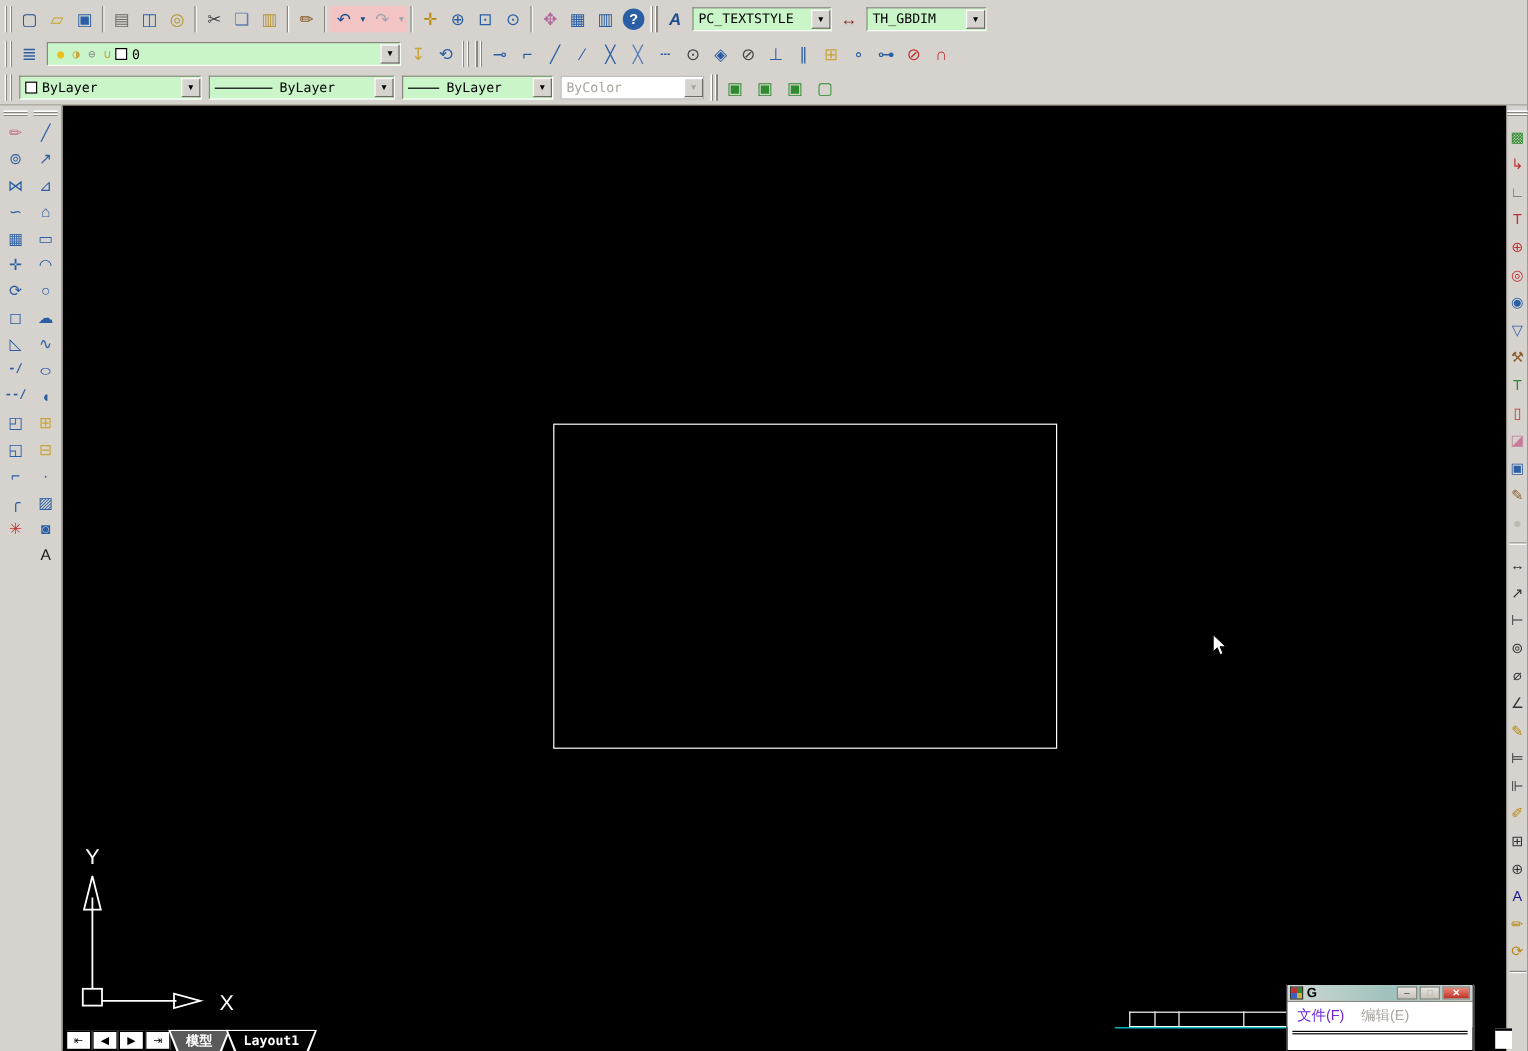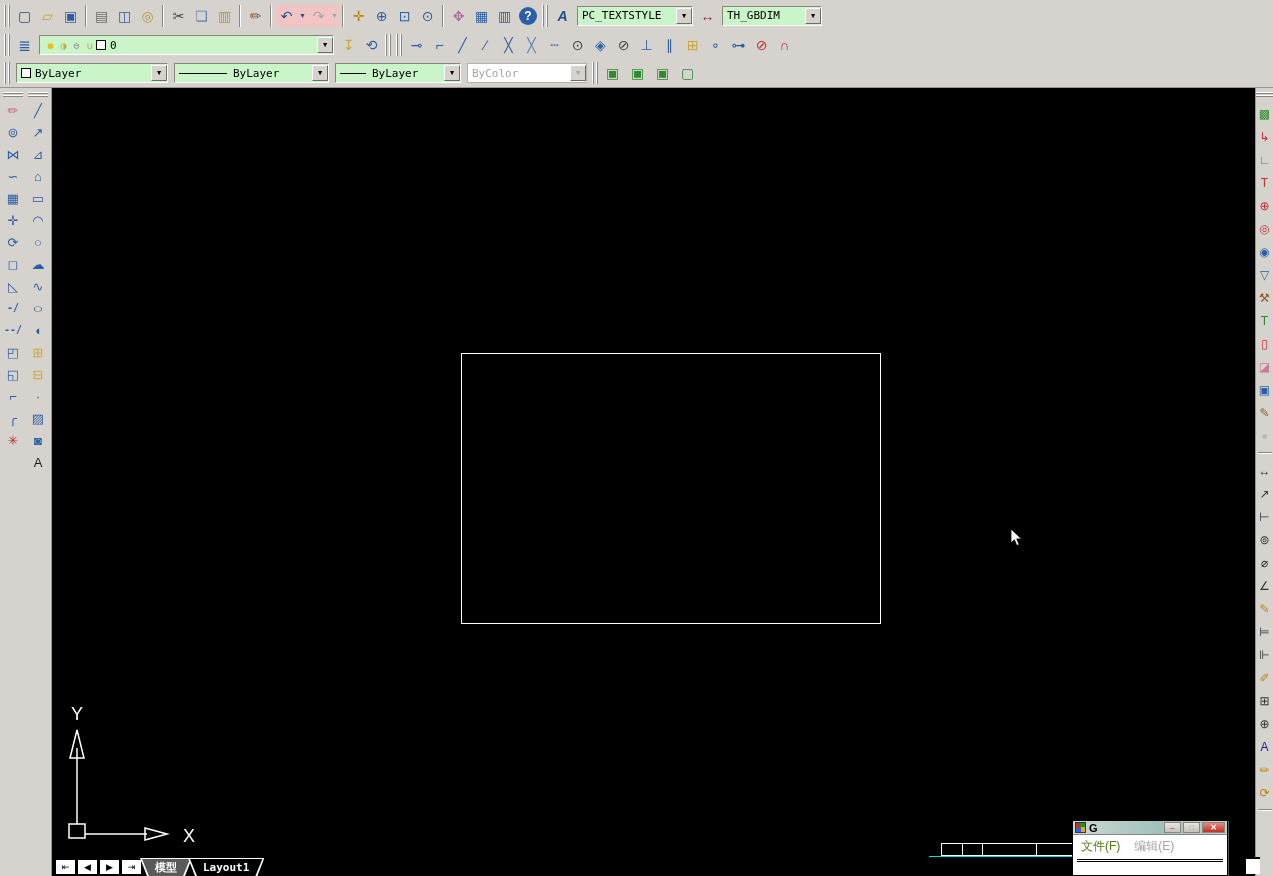--- a/index.html
+++ b/index.html
@@ -71,21 +71,21 @@
   #miniwin .titlebar { height:14px; background:linear-gradient(90deg,#cfd8d4,#9fc2bd 55%,#c4d2ce); display:flex; align-items:center; padding:0 2px; border-bottom:1px solid #8a867f; }
   #miniwin .appicon { width:11px; height:11px; margin-right:3px;
              background:conic-gradient(#2d8a2d 0 25%,#c9b23a 0 50%,#3a5fc9 0 75%,#c03030 0); border:1px solid #333; }
   #miniwin .title { font-weight:bold; font-size:11px; color:#000; }
   .winbtns { margin-left:auto; display:flex; gap:2px; }
   .winbtn { width:17px; height:11px; display:flex; align-items:center; justify-content:center;
             font-size:8px; background:linear-gradient(#e8e6e0,#c6c2ba); border:1px solid #8a867f; color:#333; }
   .winbtn.close { width:23px; background:linear-gradient(#e88a7a,#c03024); color:#fff; font-weight:bold; }
   .winbtn.dim { color:#aaa; }
   #miniwin .menubar { display:flex; gap:14px; padding:3px 8px 1px 8px; font-size:12px; background:#fff; }
-  .menuitem { color:#4d7c0f; }
+  .menuitem { color:#6d28d9; }
   .menuitem.disabled { color:#a8a49e; }
   #miniwin .rule { margin:3px 4px 0 4px; border-top:1px solid #000; border-bottom:1px solid #000; height:3px; }
 
   #blankcell { position:absolute; left:1246px; top:857px; width:14px; height:17px; background:#fff; border-top:2px solid #000; z-index:4; }
   #botline { position:absolute; left:0; bottom:0; height:2px; width:100%; background:#6f6b66; z-index:0; }
 
   #cursor { position:absolute; z-index:6; }
 </style>
 </head>
 <body>

